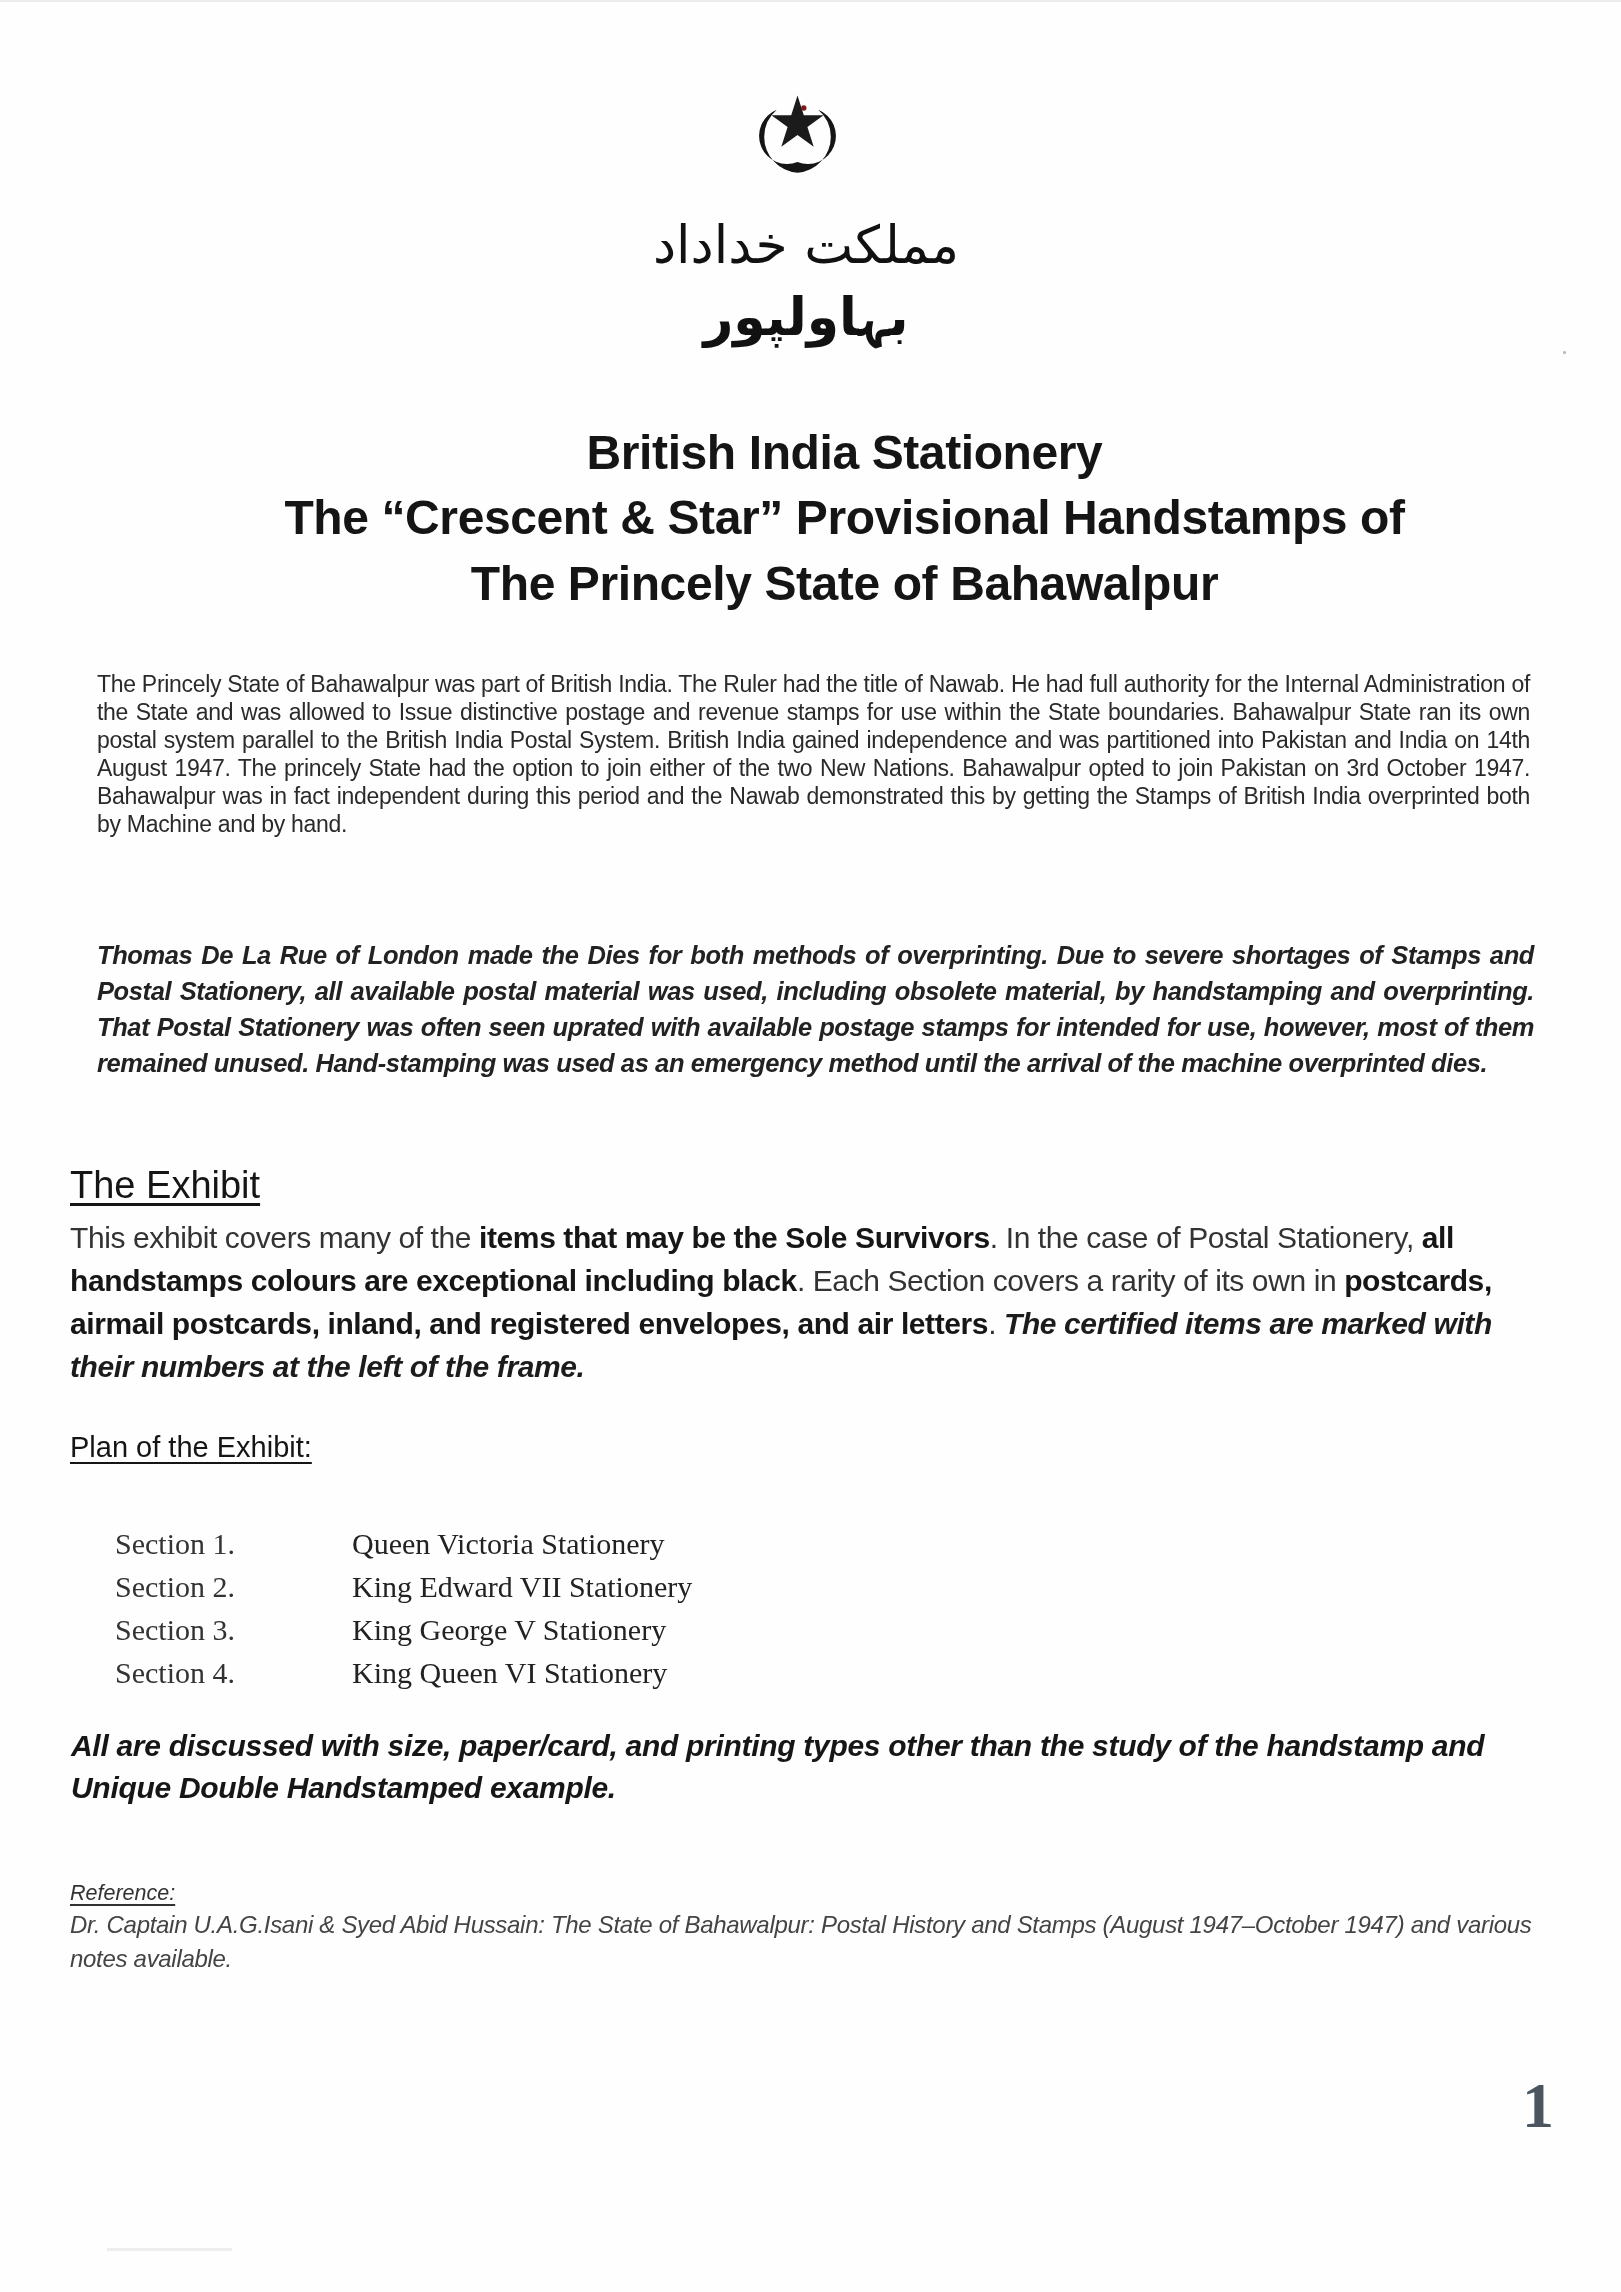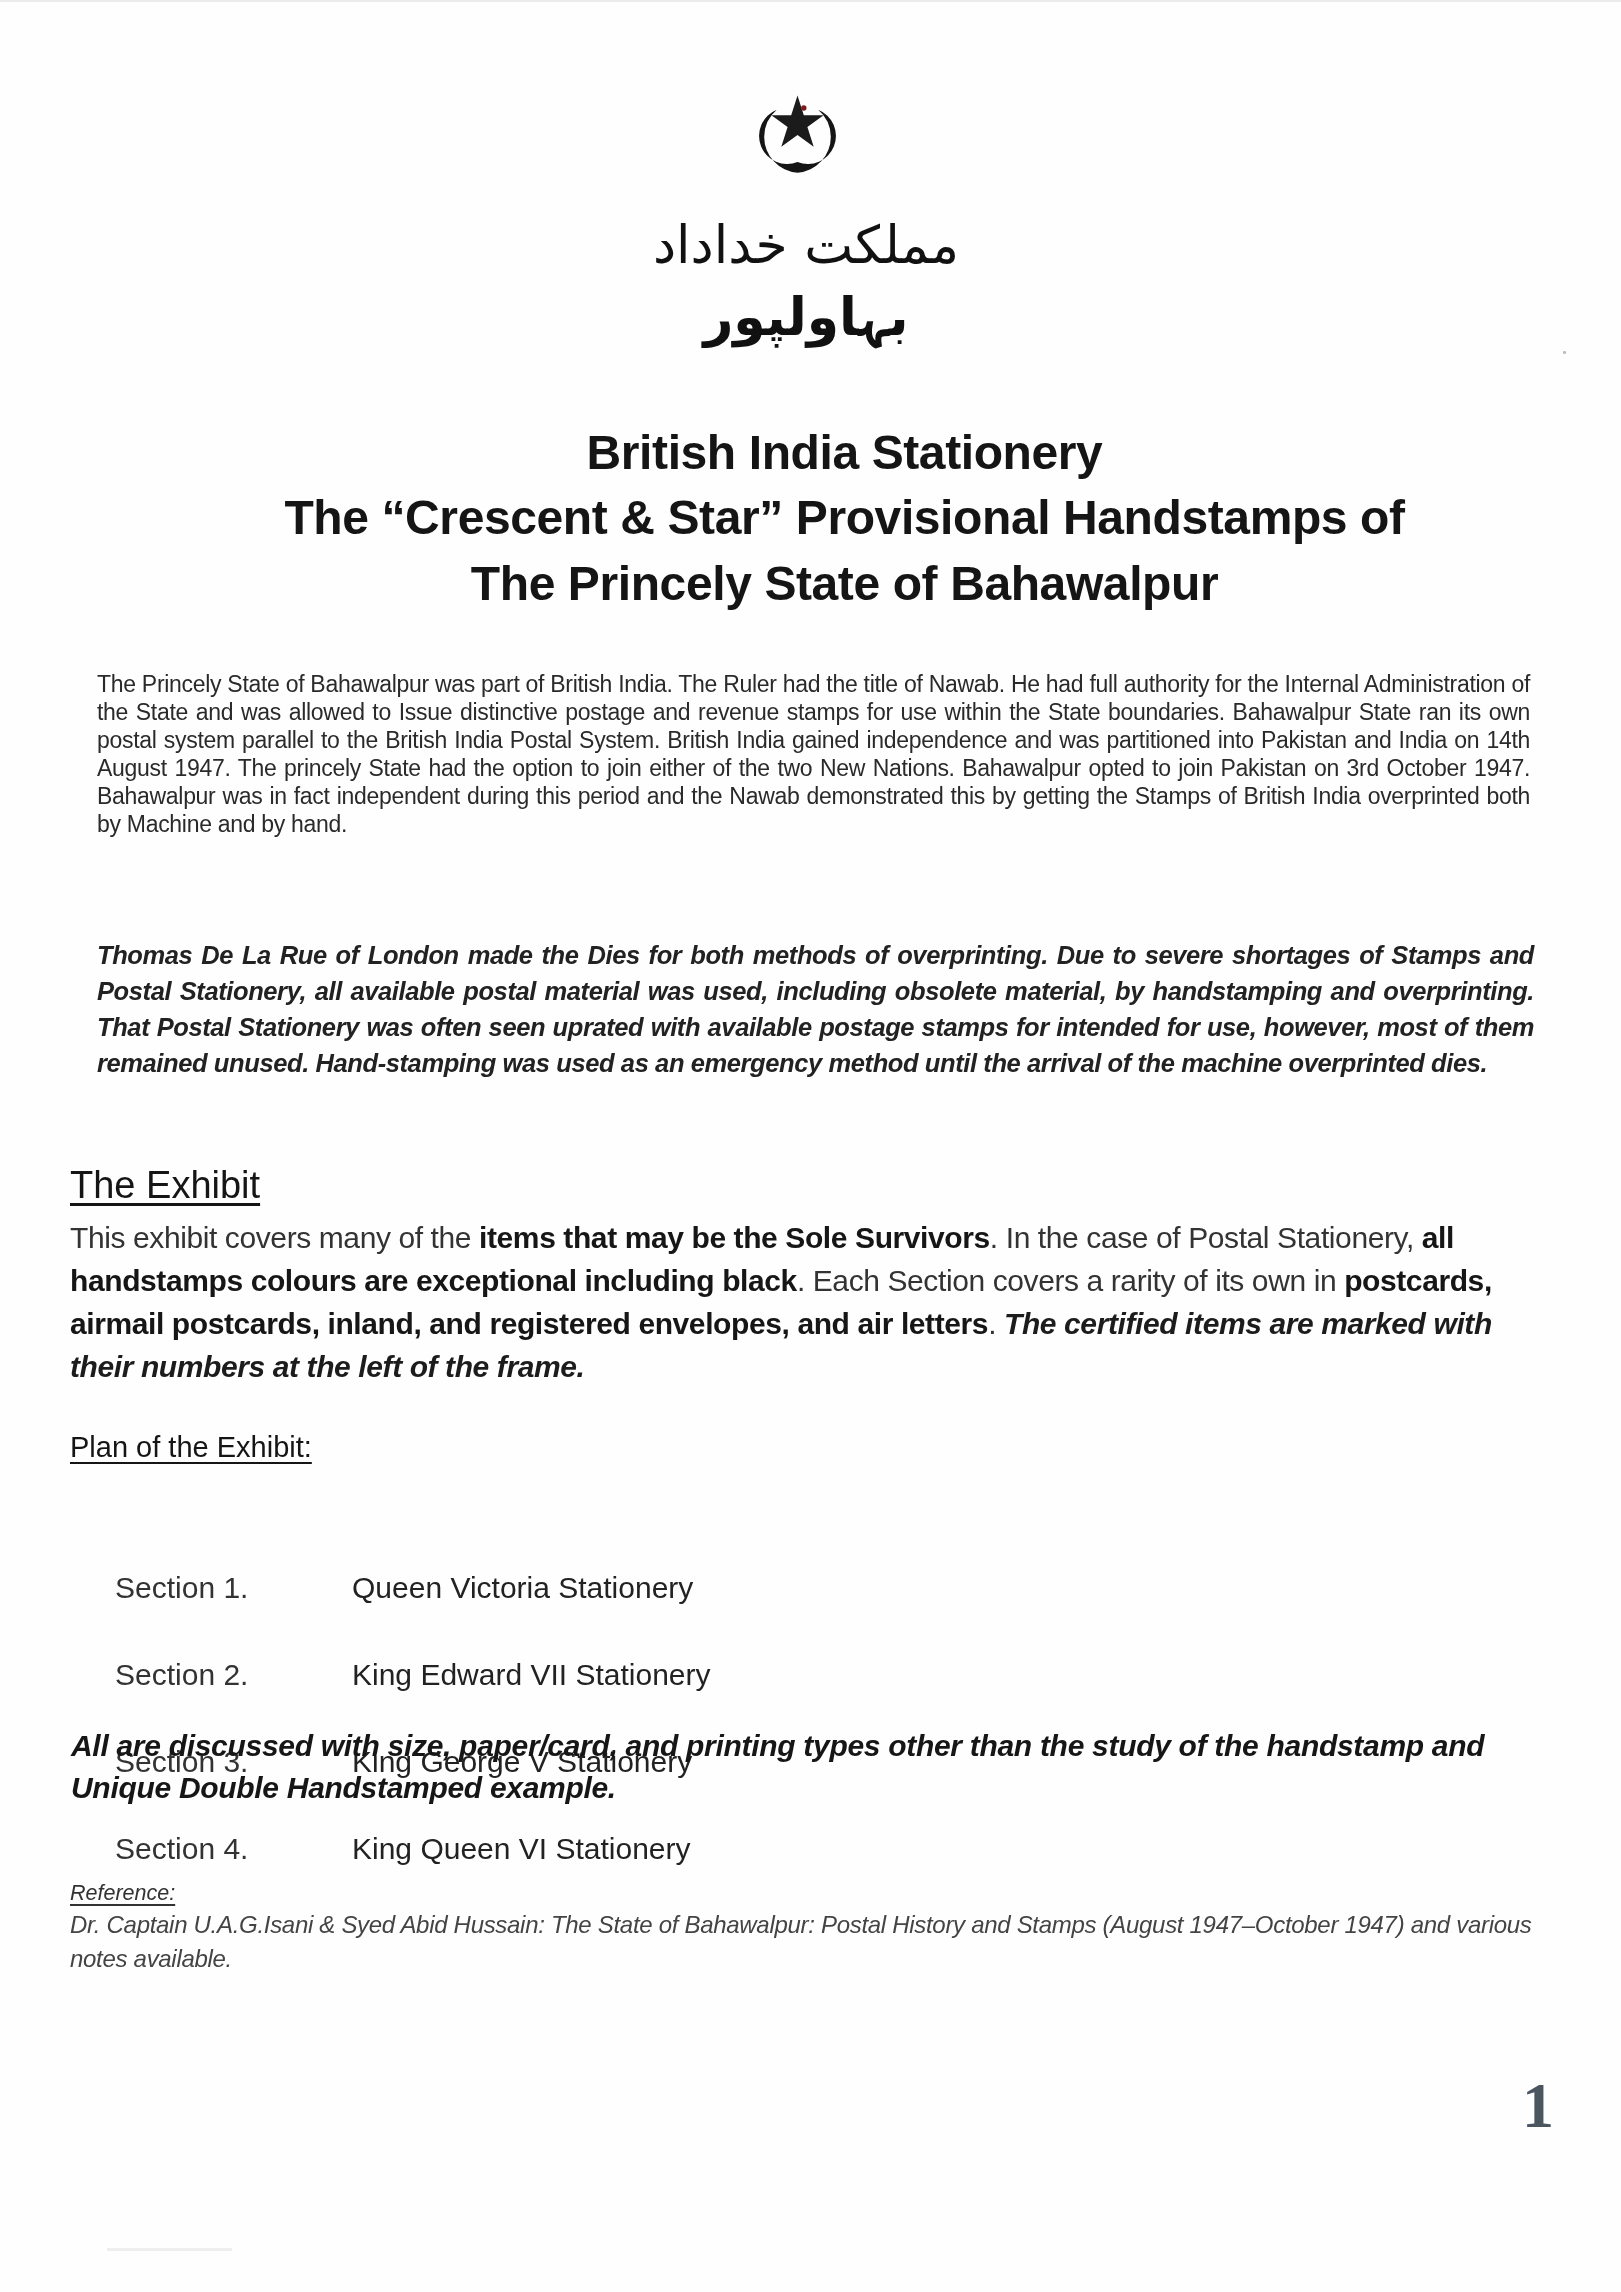--- a/index.html
+++ b/index.html
@@ -47,22 +47,22 @@
   }
   .exhibit-body b { color: #161616; }
   .exhibit-body i { font-weight: bold; color: #1c1c1c; }
   .plan-heading {
     position: absolute; left: 70px; top: 1431px;
     font-family: "Liberation Sans", sans-serif; font-size: 29px; color: #151515;
     text-decoration: underline; text-decoration-thickness: 1.8px; text-underline-offset: 4.5px;
   }
   .plan-list { position: absolute; left: 115px; top: 1522px; }
   .plan-row {
-    display: flex; font-family: Liberation Sans, sans-serif; font-size: 30px;
-    line-height: 43px; color: #222; margin-top: 44px;
+    display: flex; font-family: Liberation Serif, serif; font-size: 30px;
+    line-height: 43px; color: #222;
   }
   .plan-row .sec { width: 237px; color: #333; }
   .summary {
     position: absolute; left: 70px; top: 1724px; width: 1469px;
     font-family: "Liberation Sans", sans-serif; font-size: 30px; line-height: 42px;
     font-style: italic; font-weight: bold; color: #161616; letter-spacing: -0.3px;
   }
   .ref-heading {
     position: absolute; left: 70px; top: 1881px;
     font-family: "Liberation Sans", sans-serif; font-size: 21.5px; font-style: italic;

